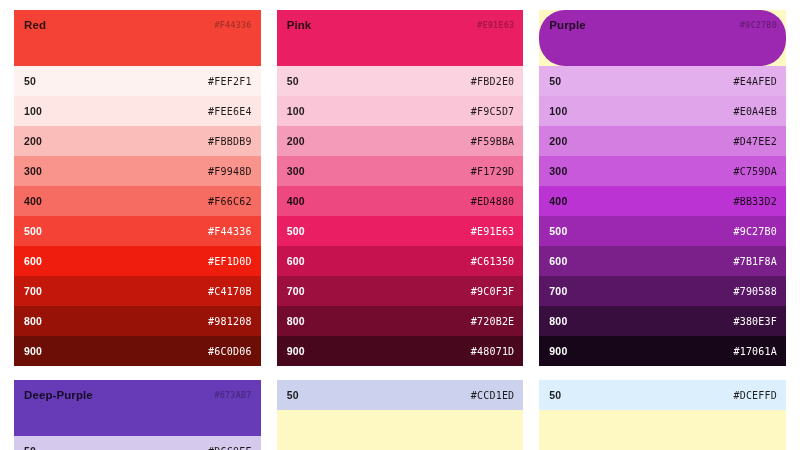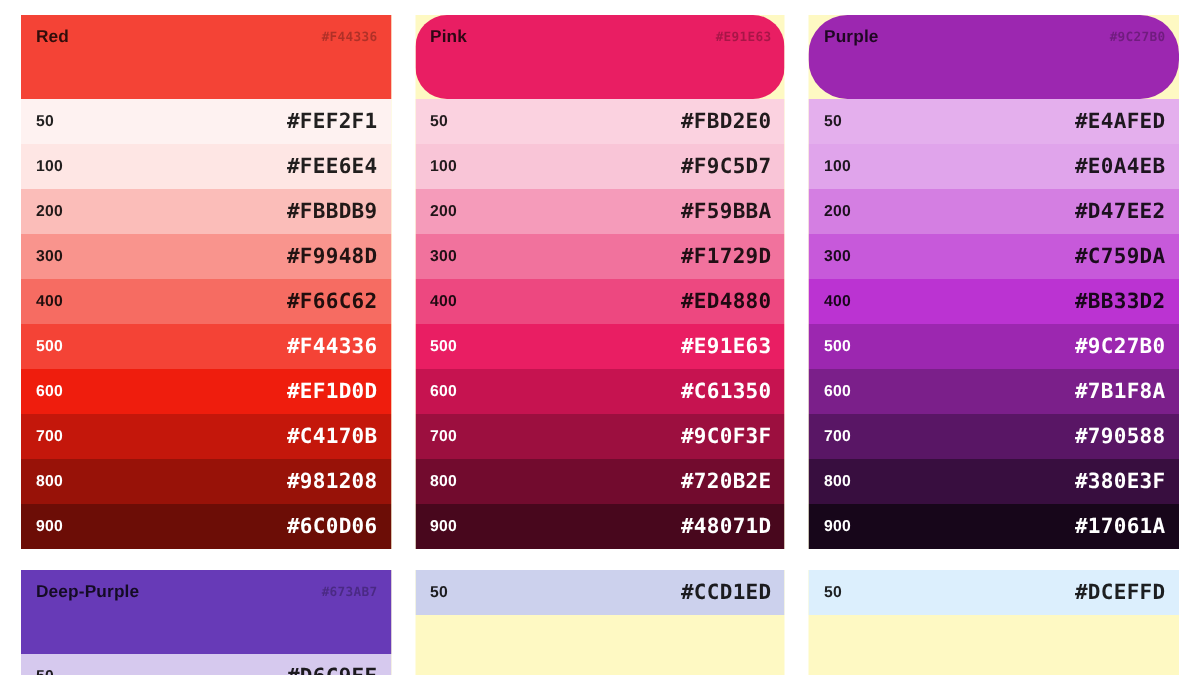--- a/index.html
+++ b/index.html
@@ -57,22 +57,22 @@
     transform: translateY(-50%);
     font-size: 10.5px;
     font-weight: bold;
     letter-spacing: 0.2px;
   }
   .shade-hex {
     position: absolute;
     right: 9px; top: 50%;
     transform: translateY(-50%);
     font-family: "DejaVu Sans Mono", monospace;
-    font-size: 14px;
-    font-weight: bold;
+    font-size: 10px;
+    font-weight: normal;
     letter-spacing: 0.2px;
   }
   .on-light { color: rgba(0,0,0,0.87); }
   .on-dark  { color: #ffffff; text-align: center; }
 </style>
 </head>
 <body>
 
 <div id="palette-grid">
     <div class="palette-card">
@@ -115,21 +115,21 @@
       <div class="shade-row" style="background: rgb(152, 18, 8);">
         <span class="shade-label on-dark">800</span>
         <span class="shade-hex on-dark">#981208</span>
       </div>
       <div class="shade-row" style="background: rgb(108, 13, 6);">
         <span class="shade-label on-dark">900</span>
         <span class="shade-hex on-dark">#6C0D06</span>
       </div>
     </div>
     <div class="palette-card">
-      <div class="card-header" style="background: rgb(233, 30, 99); border-radius: 21px;">
+      <div class="card-header" style="background: rgb(233, 30, 99);">
         <span class="card-header-name">Pink</span>
         <span class="card-header-hex">#E91E63</span>
       </div>
       <div class="shade-row" style="background: rgb(251, 210, 224);">
         <span class="shade-label on-light">50</span>
         <span class="shade-hex on-light">#FBD2E0</span>
       </div>
       <div class="shade-row" style="background: rgb(249, 197, 215);">
         <span class="shade-label on-light">100</span>
         <span class="shade-hex on-light">#F9C5D7</span>

